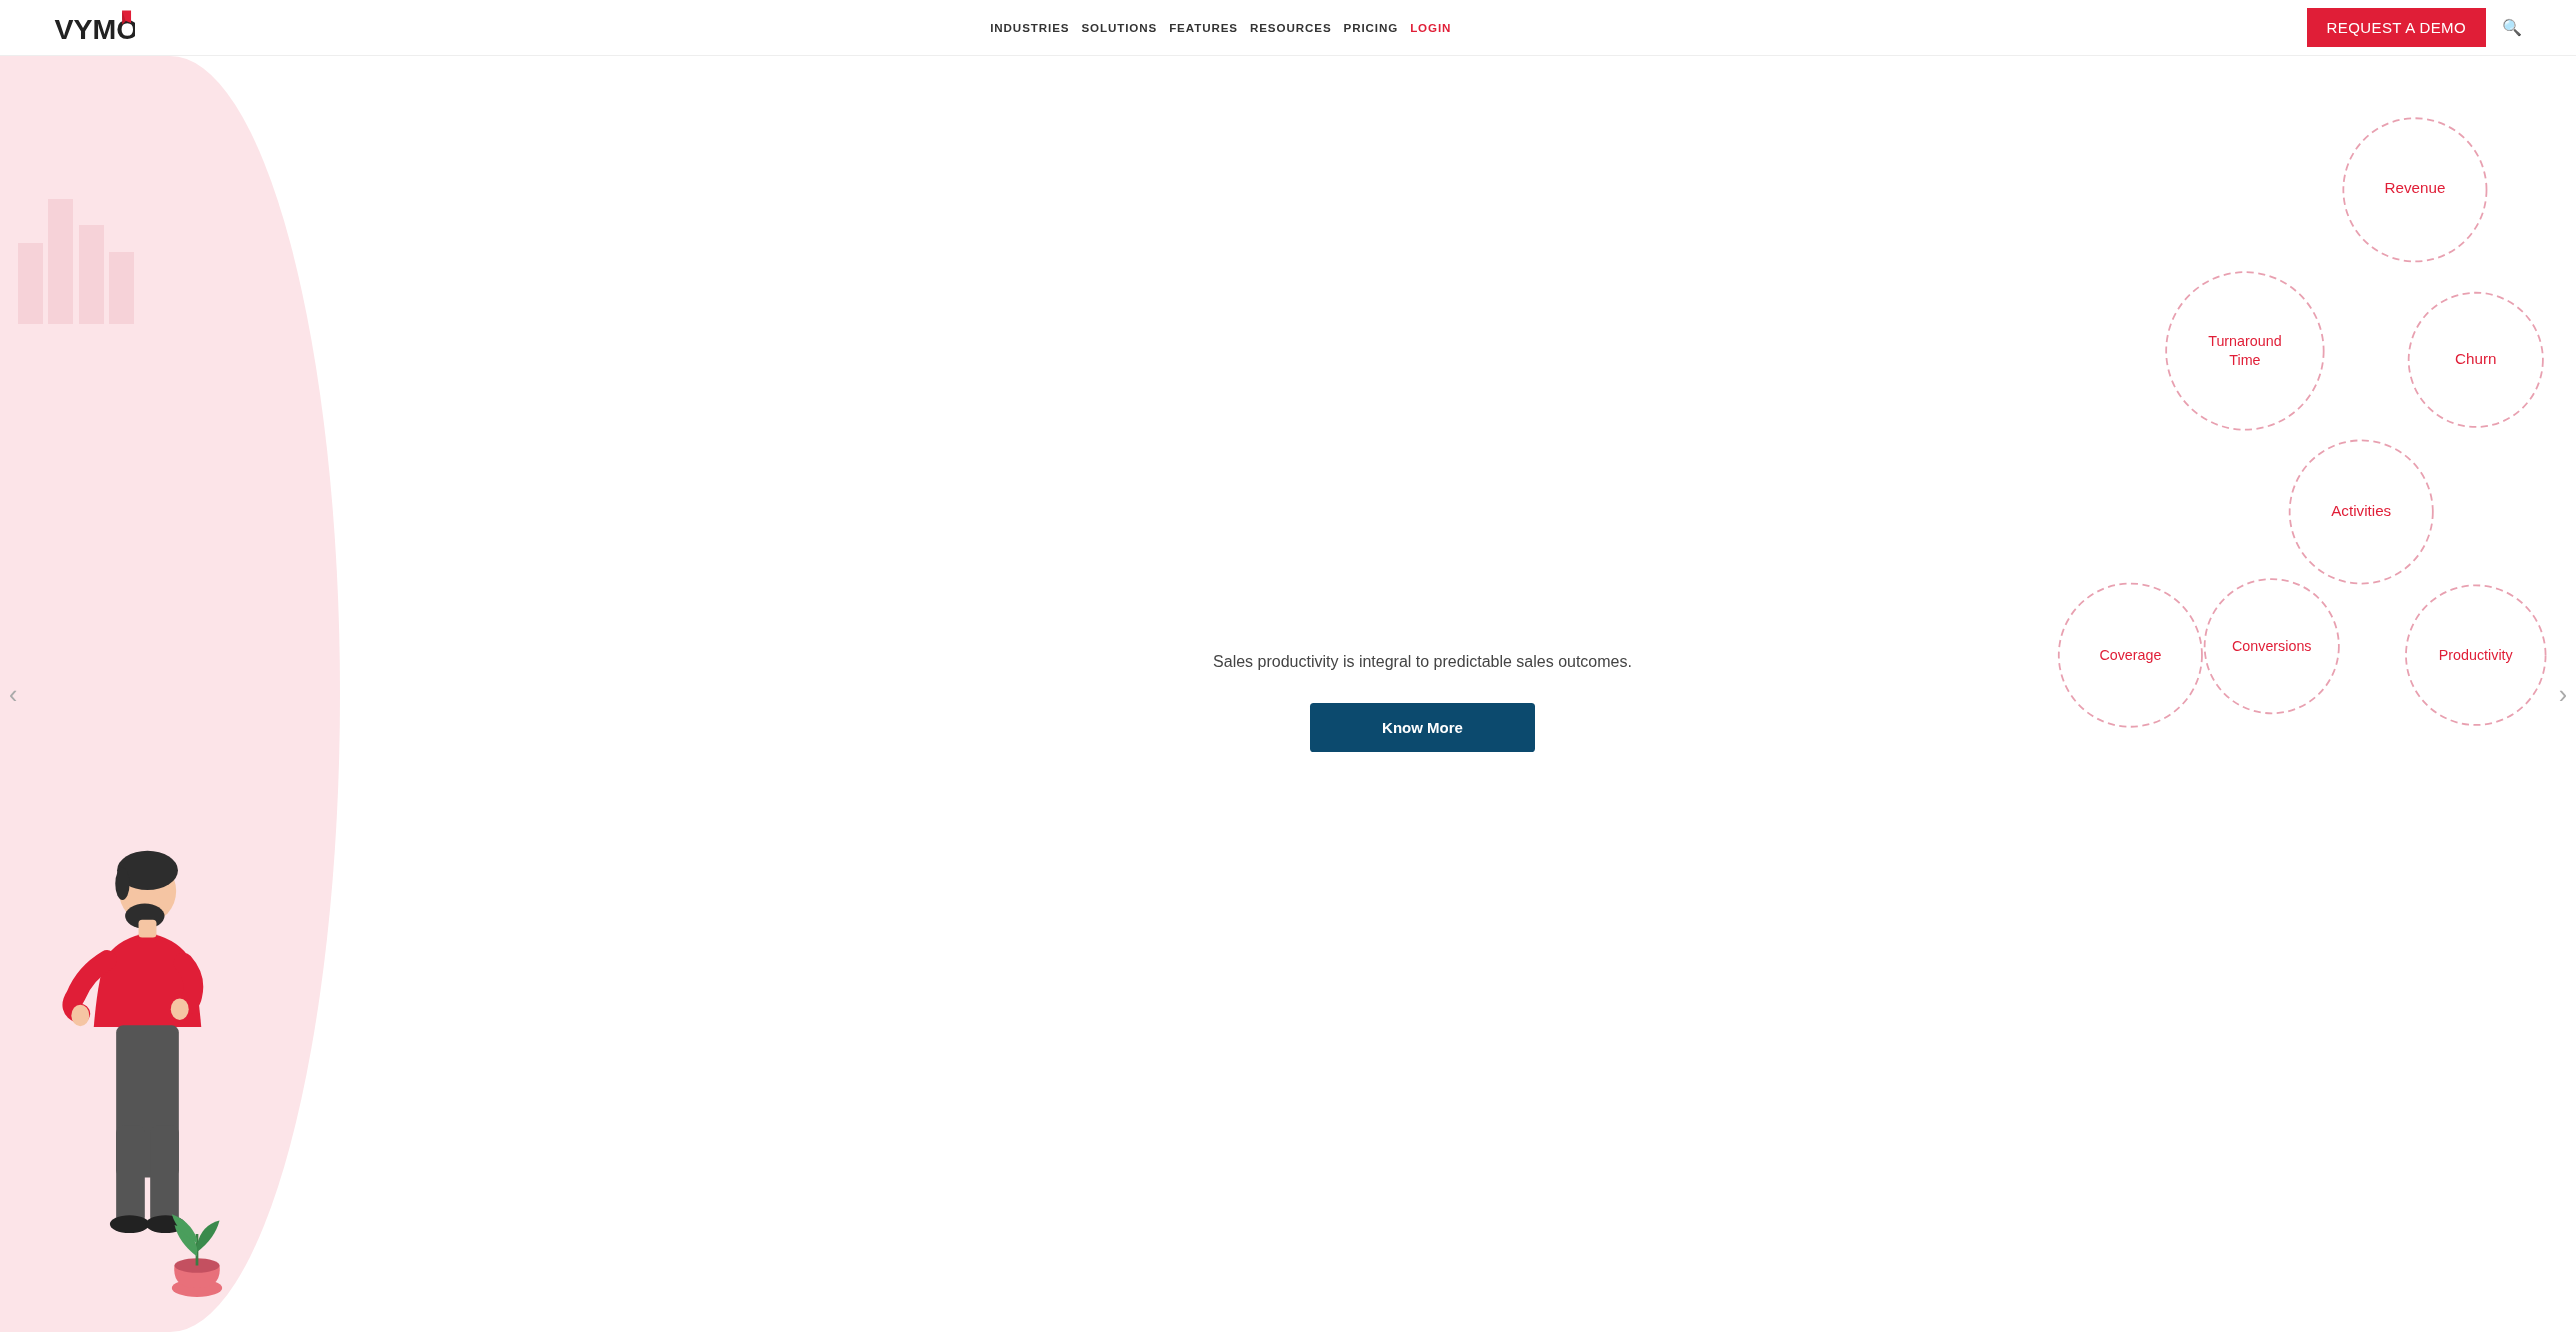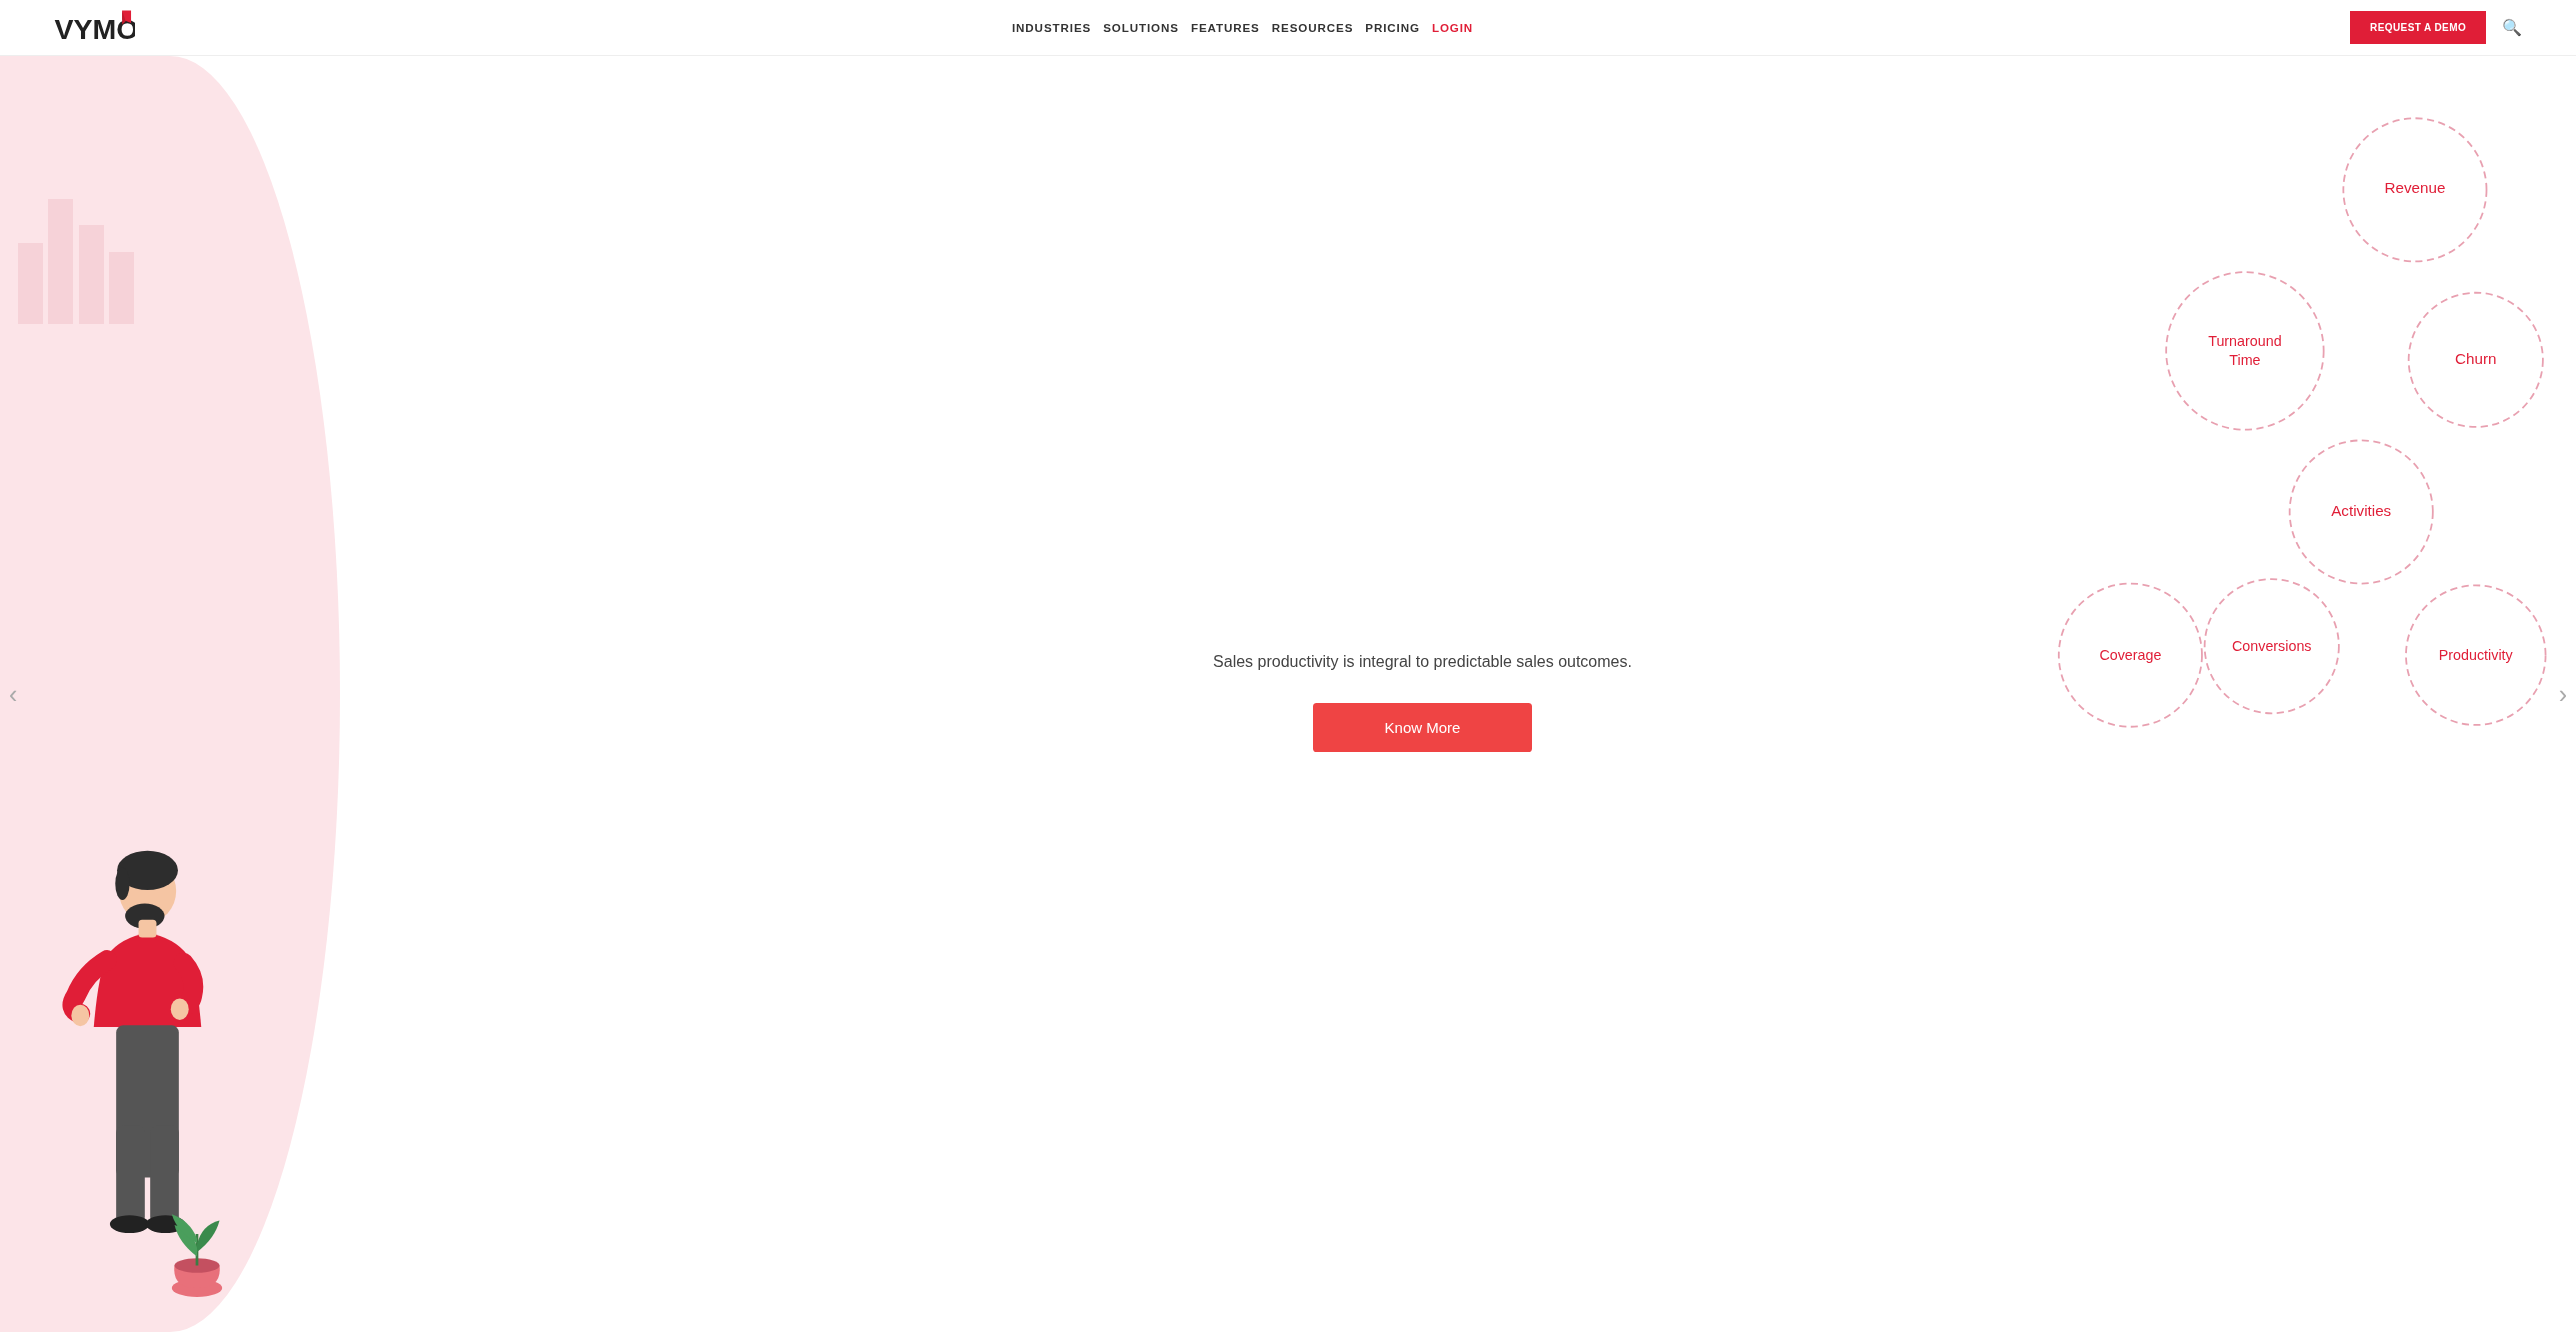--- a/index.html
+++ b/index.html
@@ -11,21 +11,21 @@
       padding: 0 54px; height: 56px; border-bottom: 0.9px solid #eee;
       position: relative; z-index: 10; background: #fff;
     }
     .logo { display: flex; align-items: center; }
     .nav-links { display: flex; align-items: center; gap: 12px; }
     .nav-link { font-size: 11.6px; font-weight: 600; letter-spacing: 0.9px; color: #333; text-decoration: none; text-transform: uppercase; }
     .nav-link.login { color: #e01e37; }
     .nav-actions { display: flex; align-items: center; gap: 16px; }
     .btn-demo {
       background: #e01e37; color: #fff; border: none; padding: 10.7px 20px;
-      font-size: 10px; font-weight: 700; letter-spacing: 0.4px; cursor: pointer;
+      font-size: 15px; font-weight: 400; letter-spacing: 0.4px; cursor: pointer;
       text-transform: uppercase;
     }
     .search-icon { font-size: 16px; color: #555; cursor: pointer; }
 
     
     .hero {
       position: relative; min-height: calc(100vh - 63px);
       display: flex; align-items: center; overflow: hidden;
     }
 
@@ -67,22 +67,22 @@
     .hero-title {
       font-size: 38px; font-weight: 800; color: #1a1a1a;
       text-align: center; max-width: 609px; line-height: 1.2;
     }
     .hero-subtitle {
       font-size: 16px; color: #444; margin-top: 16px;
       text-align: center; max-width: 502px;
     }
     .btn-know-more {
       margin-top: 32px;
-      background: #ef4444; color: #fff; border: none;
-      padding: 16px 72px; font-size: 15px; font-weight: 400;
+      background: #0c4a6e; color: #fff; border: none;
+      padding: 16px 72px; font-size: 15px; font-weight: 700;
       cursor: pointer; border-radius: 3.6px;
     }
 
     
     .arrow-left, .arrow-right {
       position: absolute; top: 50%; transform: translateY(-50%);
       background: none; border: none; font-size: 25px; color: #aaa;
       cursor: pointer; z-index: 10;
     }
     .arrow-left { left: 9px; }

